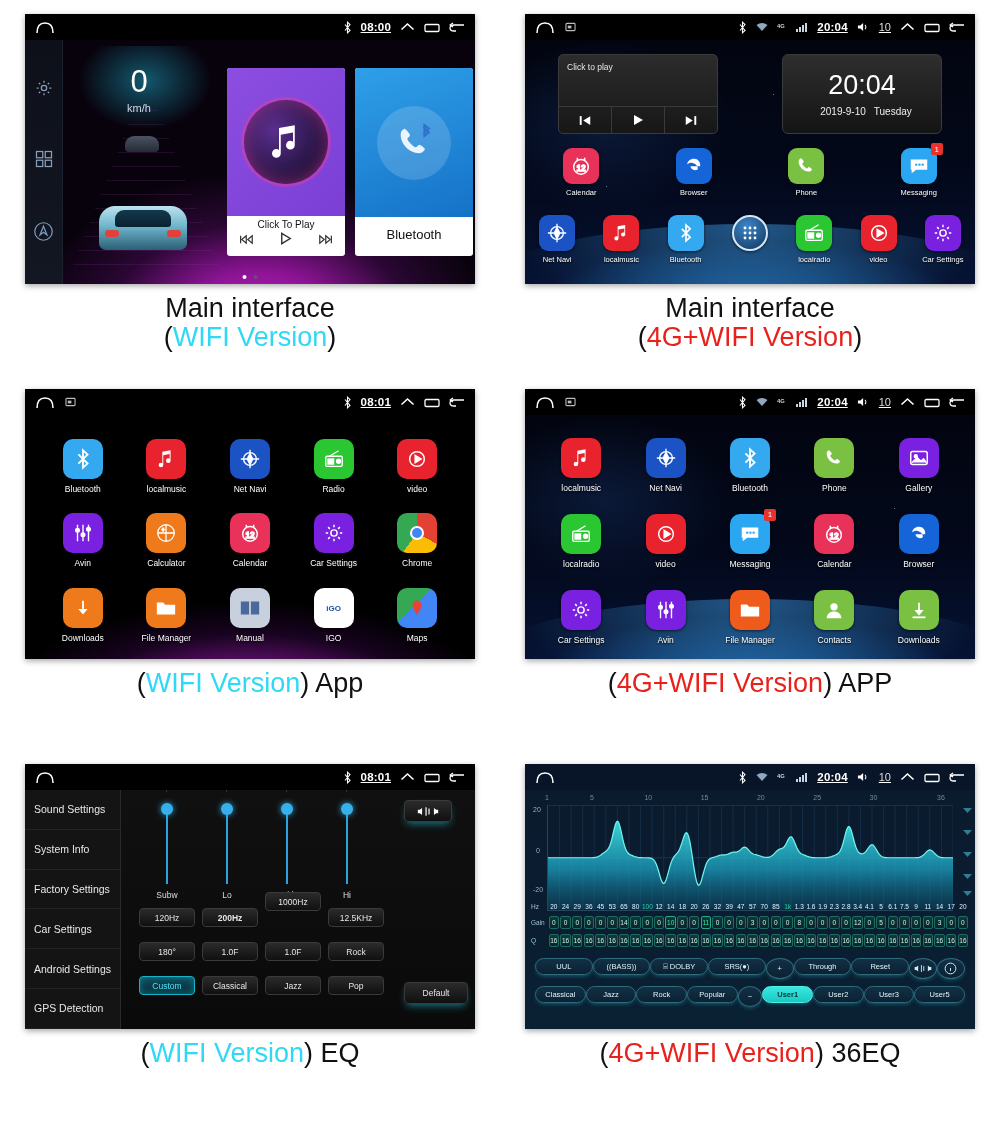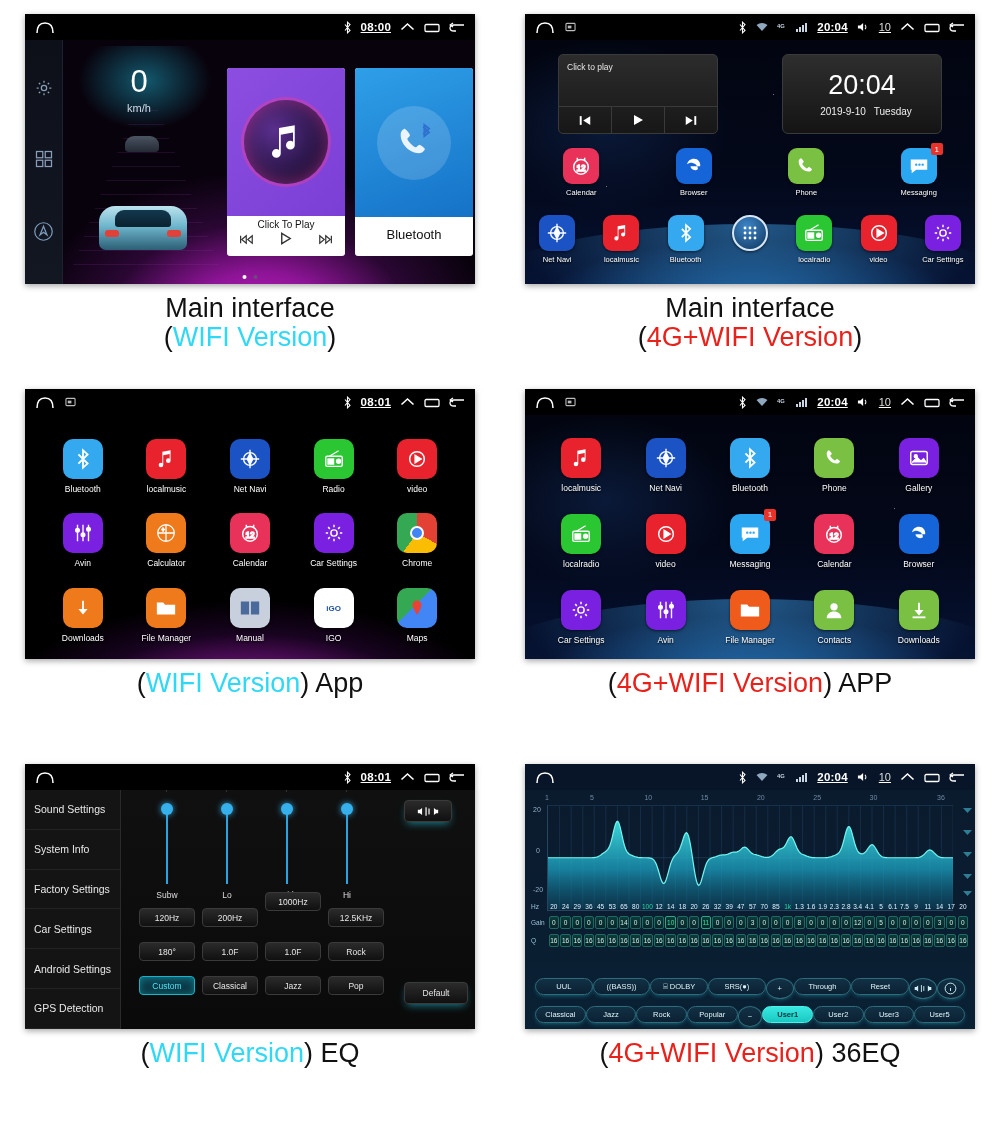--- a/index.html
+++ b/index.html
@@ -169,21 +169,21 @@
   .eq36-ylab { position:absolute; left:0; font-size:7px; color:#93aec4; }
   .eq36-right { position:absolute; right:0; display:flex; flex-direction:column; }
   .eq36-freqrow, .eq36-gainrow, .eq36-qrow { position:absolute; left:6px; right:6px; display:flex; align-items:center; }
   .rowlabel { width:17px; font-size:6.5px; color:#9fc0d6; flex:none; }
   .fcell { flex:1; text-align:center; font-size:6.5px; color:#dff0ff; }
   .fcell.hl { color:#27d6a0; }
   .vcell { flex:1; margin:0 .6px; height:13px; background:linear-gradient(180deg,#0e3a3a,#08262a);
      border:1px solid #1d6b63; border-radius:2px; font-size:6.5px; color:#cfeee6;
      display:flex; align-items:center; justify-content:center; }
   .vcell.hl { color:#2ee89a; border-color:#25a883; }
-  .eq36btns { position:absolute; left:10px; right:10px; display:flex; justify-content:space-between;margin-top:20px; }
+  .eq36btns { position:absolute; left:10px; right:10px; display:flex; justify-content:space-between; }
   .e36b { height:17px; border-radius:9px; border:1px solid #2f6b7a; color:#dff3f8; font-size:7.5px;
      background:linear-gradient(180deg,#123044,#0b2133); display:flex; align-items:center; justify-content:center;
      box-shadow:0 2px 5px -2px rgba(40,200,220,.55); }
   .e36b.wide { width:62px; } .e36b.circ { width:30px; border-radius:50%; height:21px; }
   .e36b.on { background:linear-gradient(180deg,#39e8e0,#18c9c2); color:#05343a; border-color:#4cf0e8; font-weight:bold; }
 
   
   .caption { margin-top:10px; text-align:center; line-height:1.06; }
   .cap-l1 { font-size:27px; color:#111; font-weight:normal; }
   .cap-l2 { font-size:27px; color:#111; font-weight:normal; white-space:nowrap; }
@@ -1021,21 +1021,21 @@
           <div class="eqbtn glow" style="left:283px;top:10px;width:48px;height:22px;">
             <svg width="22" height="11" viewBox="0 0 26 12" fill="#fff">
                   <path d="M1 4h2.4L6 1.8v8.4L3.4 8H1z"></path>
                   <path d="M25 4h-2.4L20 1.8v8.4L22.6 8H25z"></path>
                   <rect x="10" y="1" width="1.4" height="10"></rect>
                   <rect x="13.5" y="2.5" width="1.4" height="7"></rect>
                 </svg>
           </div>
 
           <div class="eqbtn" style="left:18px;top:118px;width:56px;">120Hz</div>
-          <div class="eqbtn" style="left:81px;top:118px;width:56px;">200Hz</div>
+          <div class="eqbtn" style="left:81px;top:118px;width:56px;font-weight:bold;">200Hz</div>
           <div class="eqbtn" style="left:144px;top:102px;width:56px;">1000Hz</div>
           <div class="eqbtn" style="left:207px;top:118px;width:56px;">12.5KHz</div>
 
           <div class="eqbtn" style="left:18px;top:152px;width:56px;">180°</div>
           <div class="eqbtn" style="left:81px;top:152px;width:56px;">1.0F</div>
           <div class="eqbtn" style="left:144px;top:152px;width:56px;">1.0F</div>
           <div class="eqbtn" style="left:207px;top:152px;width:56px;">Rock</div>
 
           <div class="eqbtn on" style="left:18px;top:186px;width:56px;">Custom</div>
           <div class="eqbtn" style="left:81px;top:186px;width:56px;">Classical</div>

